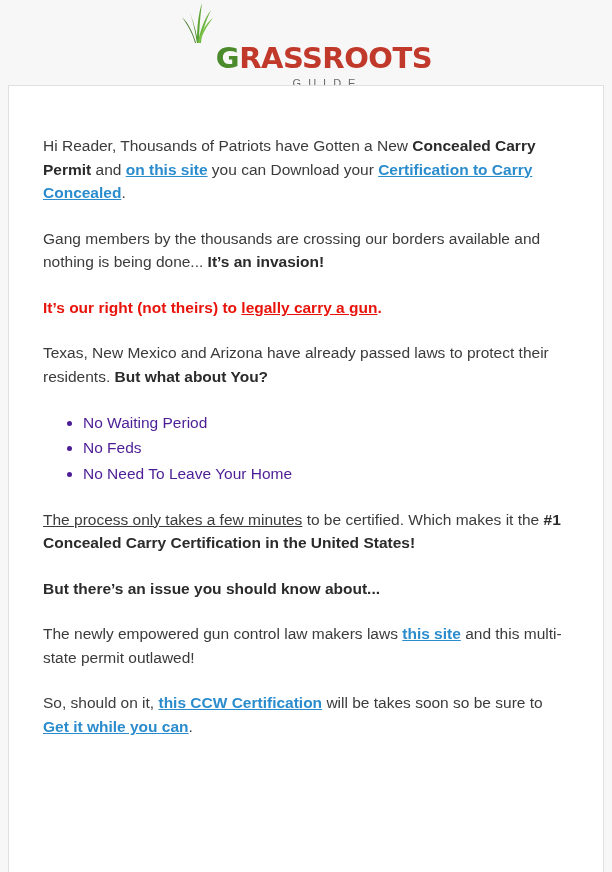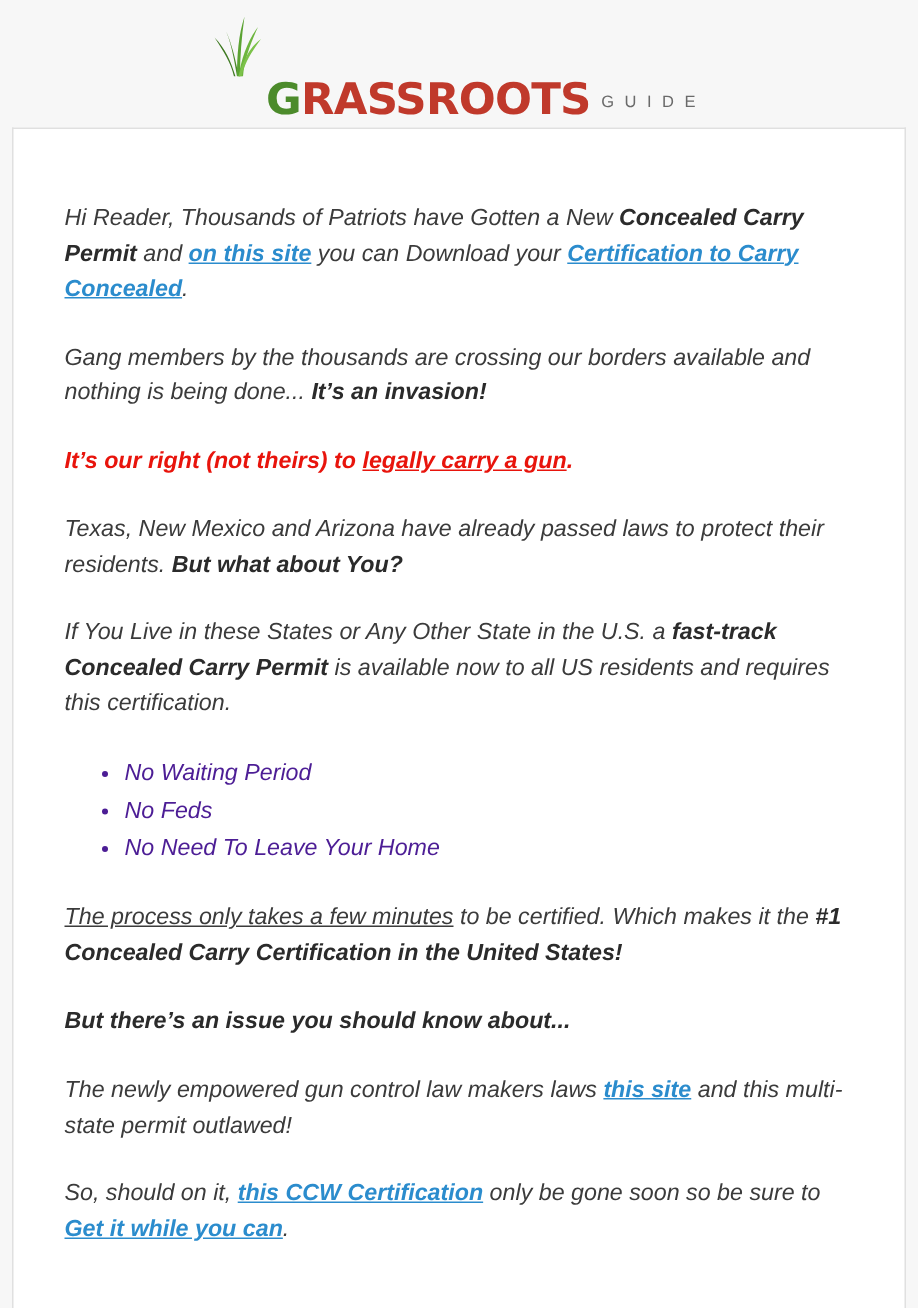--- a/index.html
+++ b/index.html
@@ -37,21 +37,21 @@
   }
   .logo-grass {
     width: 34px;
     height: 44px;
     position: relative;
     margin-right: 2px;
     margin-top: -6px;
   }
   .logo-text-wrap {
     display: flex;
-    flex-direction: row;
+    flex-direction: column;
     align-items: center;
     margin-top: 41px;
   }
   .logo-main {
     font-family: "DejaVu Sans", sans-serif;
     font-weight: bold;
     font-size: 29px;
     letter-spacing: -0.5px;
     color: #c0392b;
     line-height: 1;
@@ -70,21 +70,20 @@
     left: 8px;
     top: 85px;
     right: 8px;
     bottom: 0;
     background: #ffffff;
     border: 1px solid #e0e0e0;
     border-bottom: none;
     box-sizing: border-box;
     padding: 48px 34px 10px 34px;
     overflow: hidden;
-    font-style: italic;
   }
   p {
     margin: 0 0 22px 0;
     font-size: 15.5px;
     line-height: 1.52;
     color: #3b3b3b;
   }
   b, strong { font-weight: bold; color: #2b2b2b; }
   a {
     color: #2b8ccd;
@@ -133,30 +132,29 @@
   <div class="card">
 
     <p><span>Hi Reader, Thousands of Patriots have Gotten a New </span><b>Concealed Carry Permit</b><span> and </span><a href="#">on this site</a><span> you can Download your </span><a href="#">Certification to Carry Concealed</a><span>.</span></p>
 
     <p><span>Gang members by the thousands are crossing our borders available and nothing is being done... </span><b>It’s an invasion!</b></p>
 
     <p class="red"><span>It’s our right (not theirs) to </span><u>legally carry a gun</u><span>.</span></p>
 
     <p><span>Texas, New Mexico and Arizona have already passed laws to protect their residents. </span><b>But what about You?</b></p>
 
-    <p><span>If You Live in these States or Any Other State in the U.S. a </span><b>fast-track Concealed Carry Permit</b><span> is available now to all US residents and requires this certification.</span></p>
 
     <ul>
       <li>No Waiting Period</li>
       <li>No Feds</li>
       <li>No Need To Leave Your Home</li>
     </ul>
 
     <p><u>The process only takes a few minutes</u><span> to be certified. Which makes it the </span><b>#1 Concealed Carry Certification in the United States!</b></p>
 
     <p><b>But there’s an issue you should know about...</b></p>
 
     <p><span>The newly empowered gun control law makers laws </span><a href="#">this site</a><span> and this multi-state permit outlawed!</span></p>
 
-    <p><span>So, should on it, </span><a href="#">this CCW Certification</a><span> only be gone soon so be sure to </span><a href="#">Get it while you can</a><span>.</span></p>
+    <p><span>So, should on it, </span><a href="#">this CCW Certification</a><span> will be takes soon so be sure to </span><a href="#">Get it while you can</a><span>.</span></p>
 
   </div>
 </div>
 
 </body></html>

